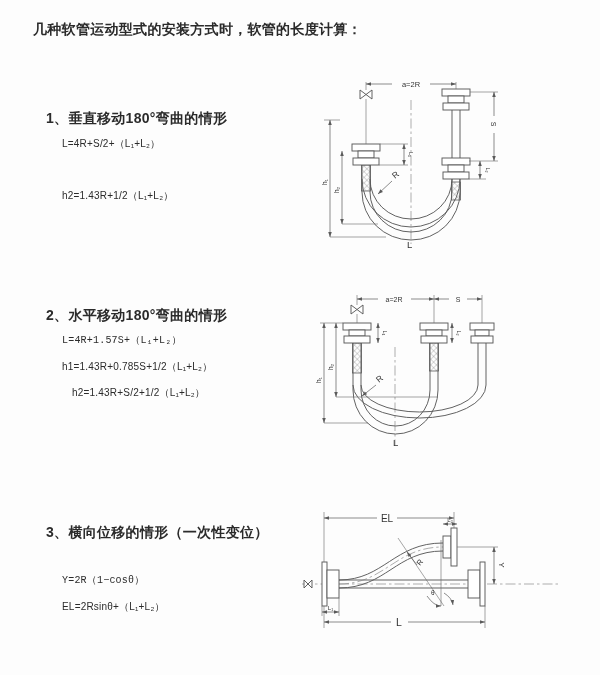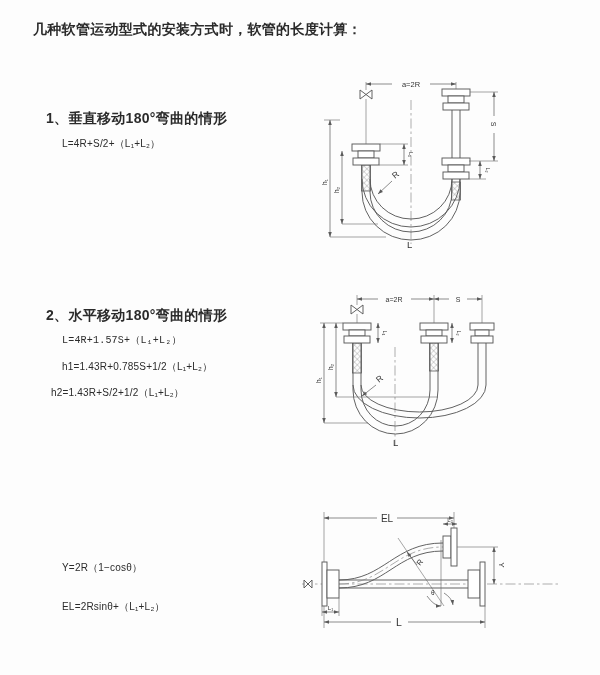--- a/index.html
+++ b/index.html
@@ -22,27 +22,29 @@
 </style>
 </head>
 <body>
 
 <div class="page">
 
   <div class="tline title" style="left:33px;top:22px;">几种软管运动型式的安装方式时，软管的长度计算：</div>
 
   <div class="tline heading" style="left:46px;top:111px;">1、垂直移动180°弯曲的情形</div>
   <div class="tline formula" style="left:62px;top:138px;">L=4R+S/2+（L₁+L₂）</div>
+  <div class="tline formula" style="left:62px;top:190px;">h2=1.43R+1/2（L₁+L₂）</div>
 
   <div class="tline heading" style="left:46px;top:308px;text-align:center;">2、水平移动180°弯曲的情形</div>
   <div class="tline formula" style="left:62px;top:335px;font-family:Liberation Mono, monospace;">L=4R+1.57S+（L₁+L₂）</div>
   <div class="tline formula" style="left:62px;top:361px;">h1=1.43R+0.785S+1/2（L₁+L₂）</div>
-  <div class="tline formula" style="left:51px;top:387px;">h2=1.43R+S/2+1/2（L₁+L₂）</div>
-
-  <div class="tline formula" style="left:62px;top:562px;">Y=2R（1−cosθ）</div>
+  <div class="tline formula" style="left:72px;top:387px;">h2=1.43R+S/2+1/2（L₁+L₂）</div>
+
+  <div class="tline heading" style="left:46px;top:525px;">3、横向位移的情形（一次性变位）</div>
+  <div class="tline formula" style="left:62px;top:575px;font-family:Liberation Mono, monospace;">Y=2R（1−cosθ）</div>
   <div class="tline formula" style="left:62px;top:601px;">EL=2Rsinθ+（L₁+L₂）</div>
 
   <svg style="left:316px;top:72px;" width="272" height="180" viewBox="0 0 272 180">
     <defs>
       <marker id="ar1" viewBox="0 0 10 10" refX="9.5" refY="5" markerWidth="8" markerHeight="8" orient="auto-start-reverse">
         <path d="M0.5,1.8 L9.5,5 L0.5,8.2 Z" fill="#5a5a5a"></path>
       </marker>
       <pattern id="br1" width="4" height="4" patternUnits="userSpaceOnUse" patternTransform="rotate(45)">
         <path d="M0,0H4M0,0V4" stroke="#7a7a7a" stroke-width="0.6"></path>
       </pattern>

